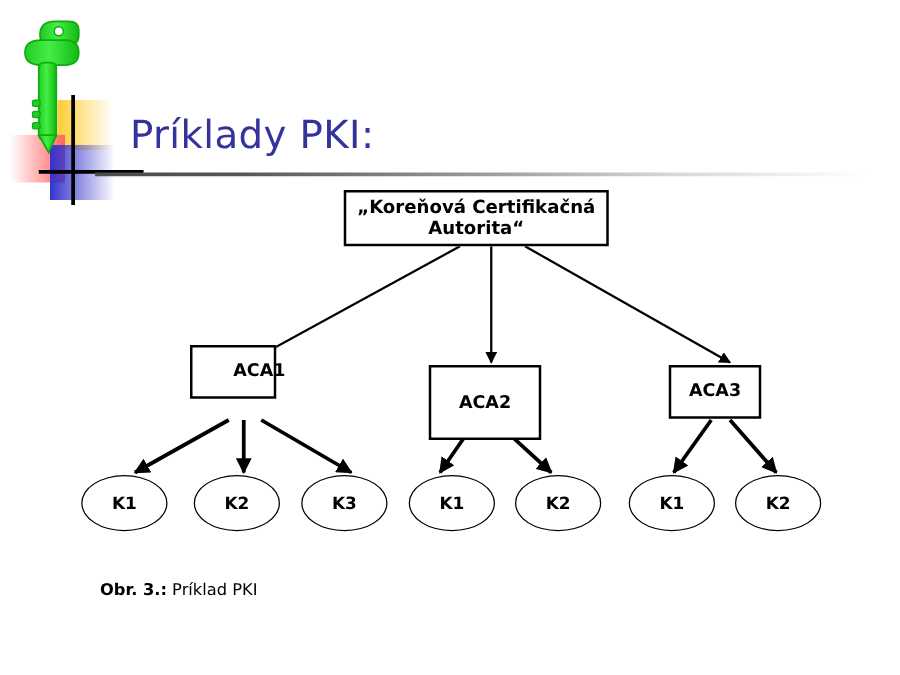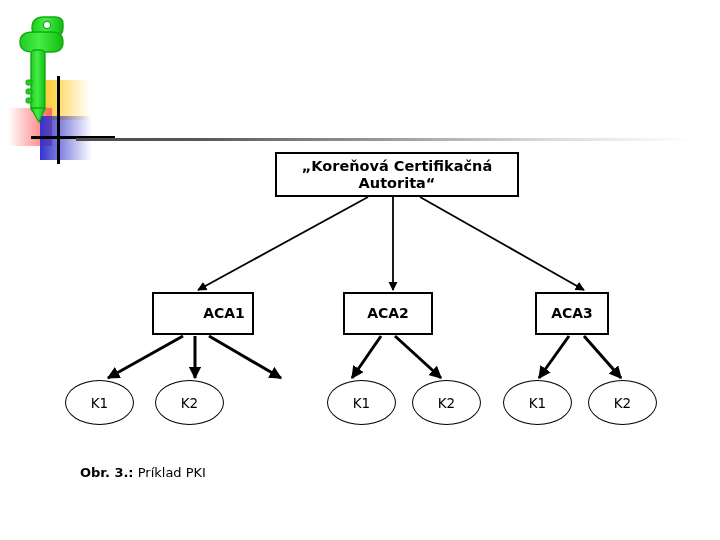--- a/index.html
+++ b/index.html
@@ -65,39 +65,39 @@
     font-size: 14px;
     line-height: 17px;
     display: flex;
     align-items: center;
     justify-content: center;
     text-align: center;
   }
   #node-root {
     left: 275px;
     top: 152px;
-    width: 244px;
+    width: 212px;
     height: 45px;
     font-size: 14.5px;
     padding: 0 6px;
   }
-  #node-aca1 { left: 152px; top: 292px; width: 102px; height: 43px; padding-left: 42px; }
-  #node-aca2 { left: 343px; top: 292px; width: 90px; height: 43px; }
+  #node-aca1 { left: 152px; top: 276px; width: 69px; height: 43px; padding-left: 42px; }
+  #node-aca2 { left: 343px; top: 292px; width: 90px; height: 60px; }
   #node-aca3 { left: 535px; top: 292px; width: 74px; height: 43px; }
 
   .leaf {
     position: absolute;
     box-sizing: border-box;
     width: 69px;
     height: 45px;
     border: 1.5px solid #000000;
     border-radius: 50%;
     background: #ffffff;
     color: #000000;
-    font-weight: normal;
+    font-weight: bold;
     font-size: 13.5px;
     display: flex;
     align-items: center;
     justify-content: center;
     text-align: center;
   }
 
   
   #caption {
     position: absolute;
@@ -151,20 +151,21 @@
       <path d="M31 100 L45 100 L39 114 Z"></path>
     </g>
     <circle cx="47" cy="17" r="3.6" fill="#ffffff" stroke="#11aa11" stroke-width="1.1"></circle>
     <g fill="#22cc22" stroke="#11aa11" stroke-width="1">
       <rect x="26" y="72" width="6" height="5" rx="1.5"></rect>
       <rect x="26" y="81" width="6" height="5" rx="1.5"></rect>
       <rect x="26" y="90" width="6" height="5" rx="1.5"></rect>
     </g>
   </svg>
 
+  <div id="slide-title">Príklady PKI:</div>
   <div id="title-rule"></div>
 
   <svg id="diagram" viewBox="0 0 720 540" xmlns="http://www.w3.org/2000/svg">
     <defs>
       <marker id="arrThin" viewBox="0 0 10 10" refX="9" refY="5" markerWidth="5.2" markerHeight="5.2" orient="auto-start-reverse">
         <path d="M 0 0 L 10 5 L 0 10 z" fill="#000000"></path>
       </marker>
       <marker id="arrThick" viewBox="0 0 10 10" refX="9" refY="5" markerWidth="4.2" markerHeight="4.2" orient="auto-start-reverse">
         <path d="M 0 0 L 10 5 L 0 10 z" fill="#000000"></path>
       </marker>
@@ -194,20 +195,21 @@
   </svg>
 
   <div class="node-box" id="node-root">„Koreňová Certifikačná Autorita“</div>
 
   <div class="node-box" id="node-aca1">ACA1</div>
   <div class="node-box" id="node-aca2">ACA2</div>
   <div class="node-box" id="node-aca3">ACA3</div>
 
   <div class="leaf" style="left:65px;  top:380px;">K1</div>
   <div class="leaf" style="left:155px; top:380px;">K2</div>
+  <div class="leaf" style="left:241px; top:380px;">K3</div>
   <div class="leaf" style="left:327px; top:380px;">K1</div>
   <div class="leaf" style="left:412px; top:380px;">K2</div>
   <div class="leaf" style="left:503px; top:380px;">K1</div>
   <div class="leaf" style="left:588px; top:380px;">K2</div>
 
   <div id="caption">
     <span class="cap-bold">Obr. 3.:</span><span class="cap-rest"> Príklad PKI</span>
   </div>
 
 </div>

